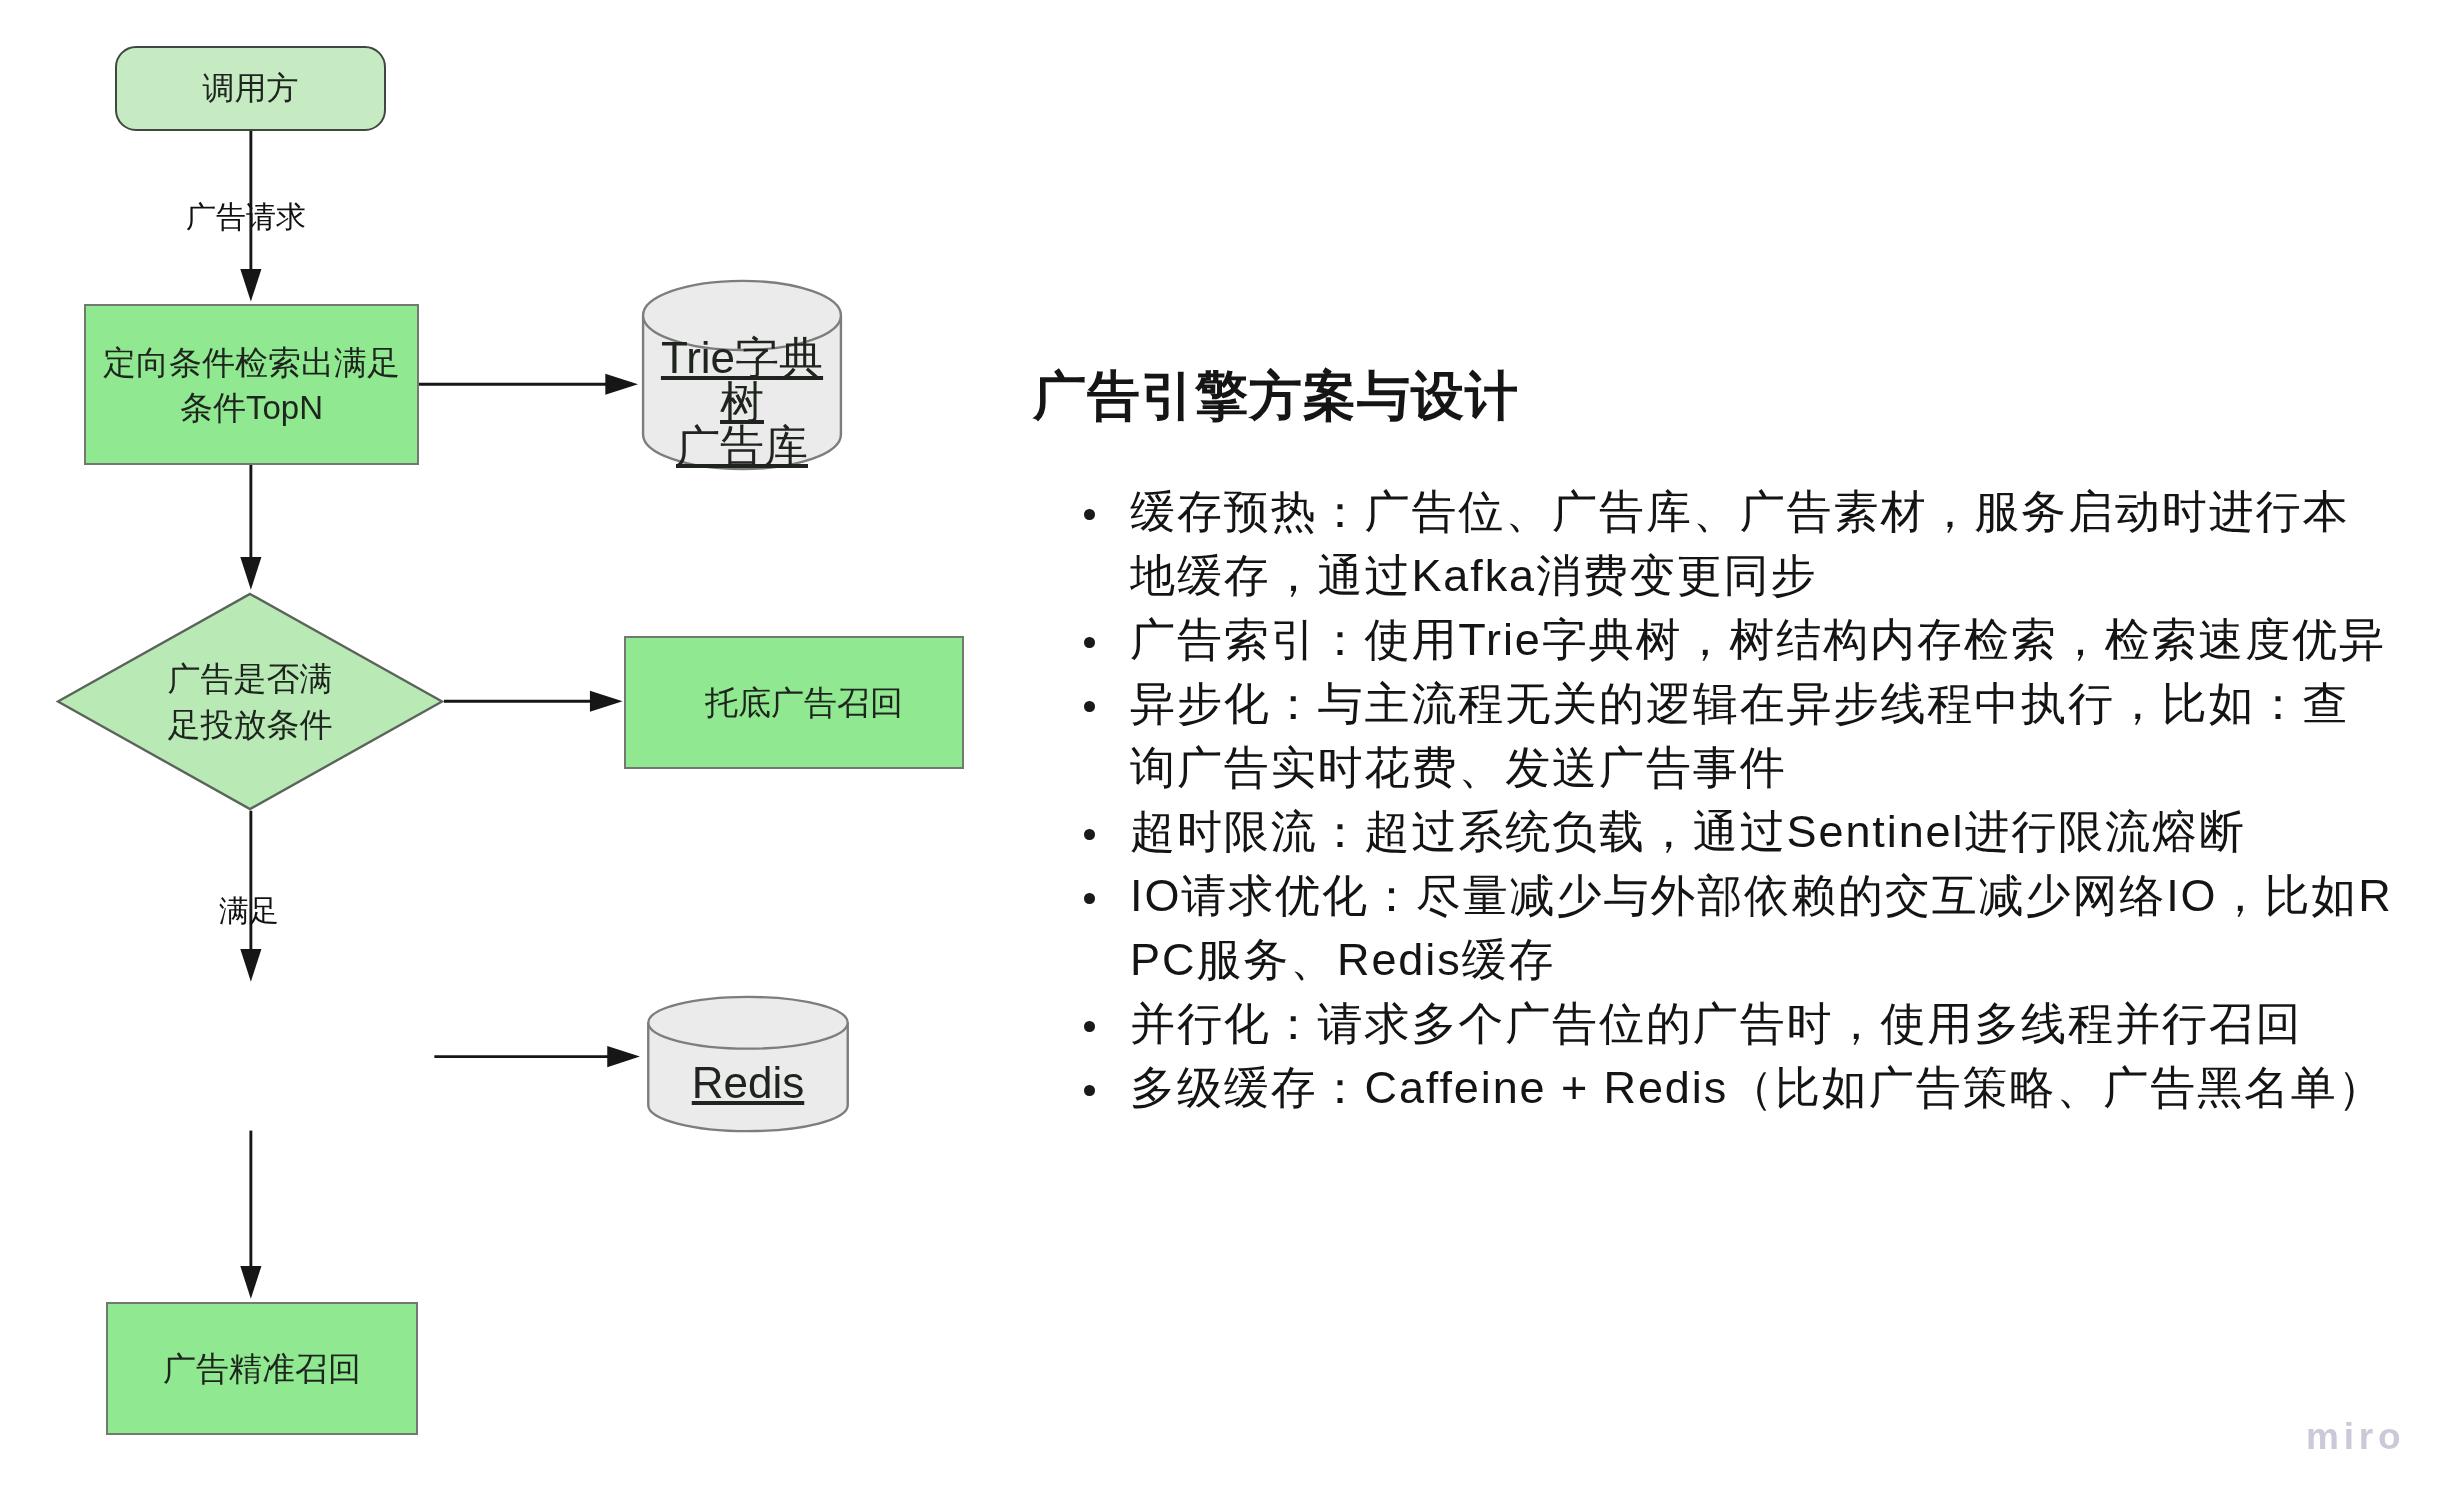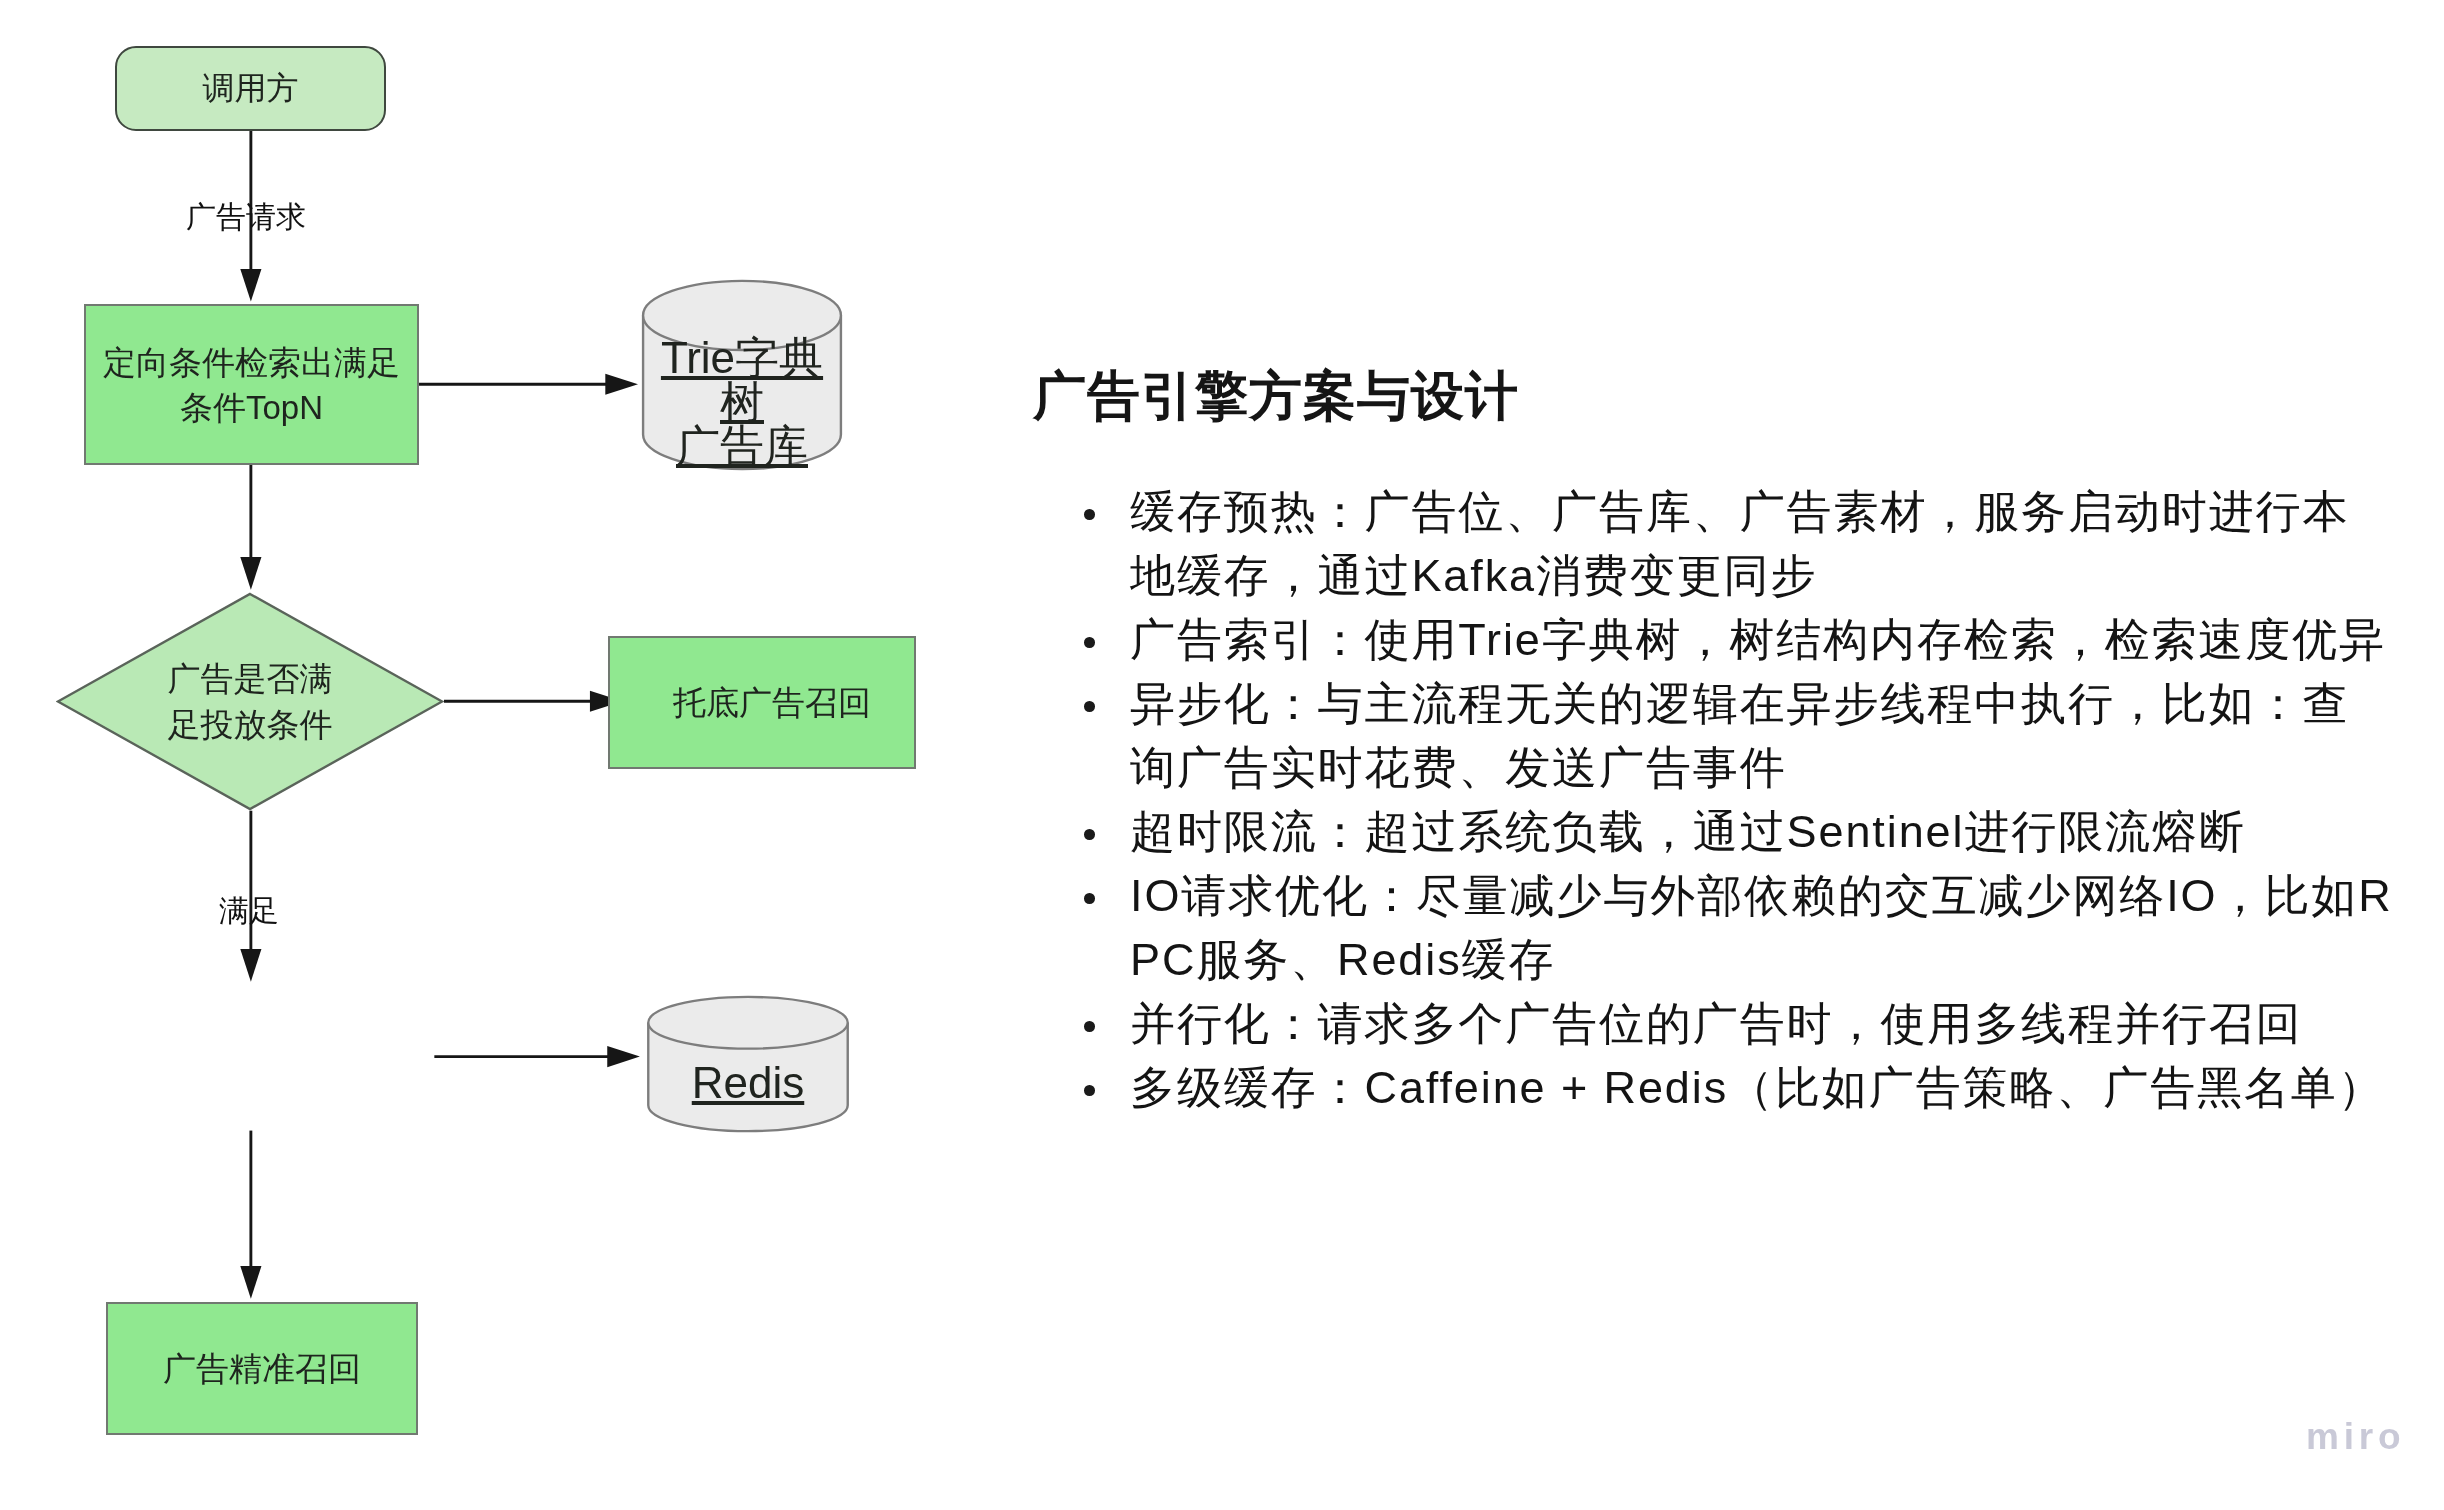--- a/index.html
+++ b/index.html
@@ -131,21 +131,21 @@
   </div>
 
   <div class="diamond-wrap" style="left:56px;top:592px;width:388px;height:219px;">
     <svg width="388" height="219" viewBox="0 0 404 228">
       <polygon points="202,2 402,114 202,226 2,114" fill="#b9e9b5" stroke="#5a645a" stroke-width="2.5"></polygon>
     </svg>
     <div class="diamond-label">广告是否满
 足投放条件</div>
   </div>
 
-  <div class="node rect-node" style="left:608px;top:636px;width:308px;height:133px;padding-left:20px;">
+  <div class="node rect-node" style="left:624px;top:636px;width:340px;height:133px;padding-left:20px;">
     <div class="node-label">托底广告召回</div>
   </div>
 
 
   <div class="cylinder" style="left:646px;top:994px;width:204px;height:140px;">
     <svg width="204" height="140" viewBox="0 0 212 146">
       <path d="M 2,30 L 2,116 A 104,27 0 0 0 210,116 L 210,30" fill="#ebebeb" stroke="#7d7d7d" stroke-width="2.5"></path>
       <ellipse cx="106" cy="30" rx="104" ry="27" fill="#ebebeb" stroke="#7d7d7d" stroke-width="2.5"></ellipse>
     </svg>
     <div class="cyl-label" style="top:44px;bottom:5.8px;">Redis</div>

